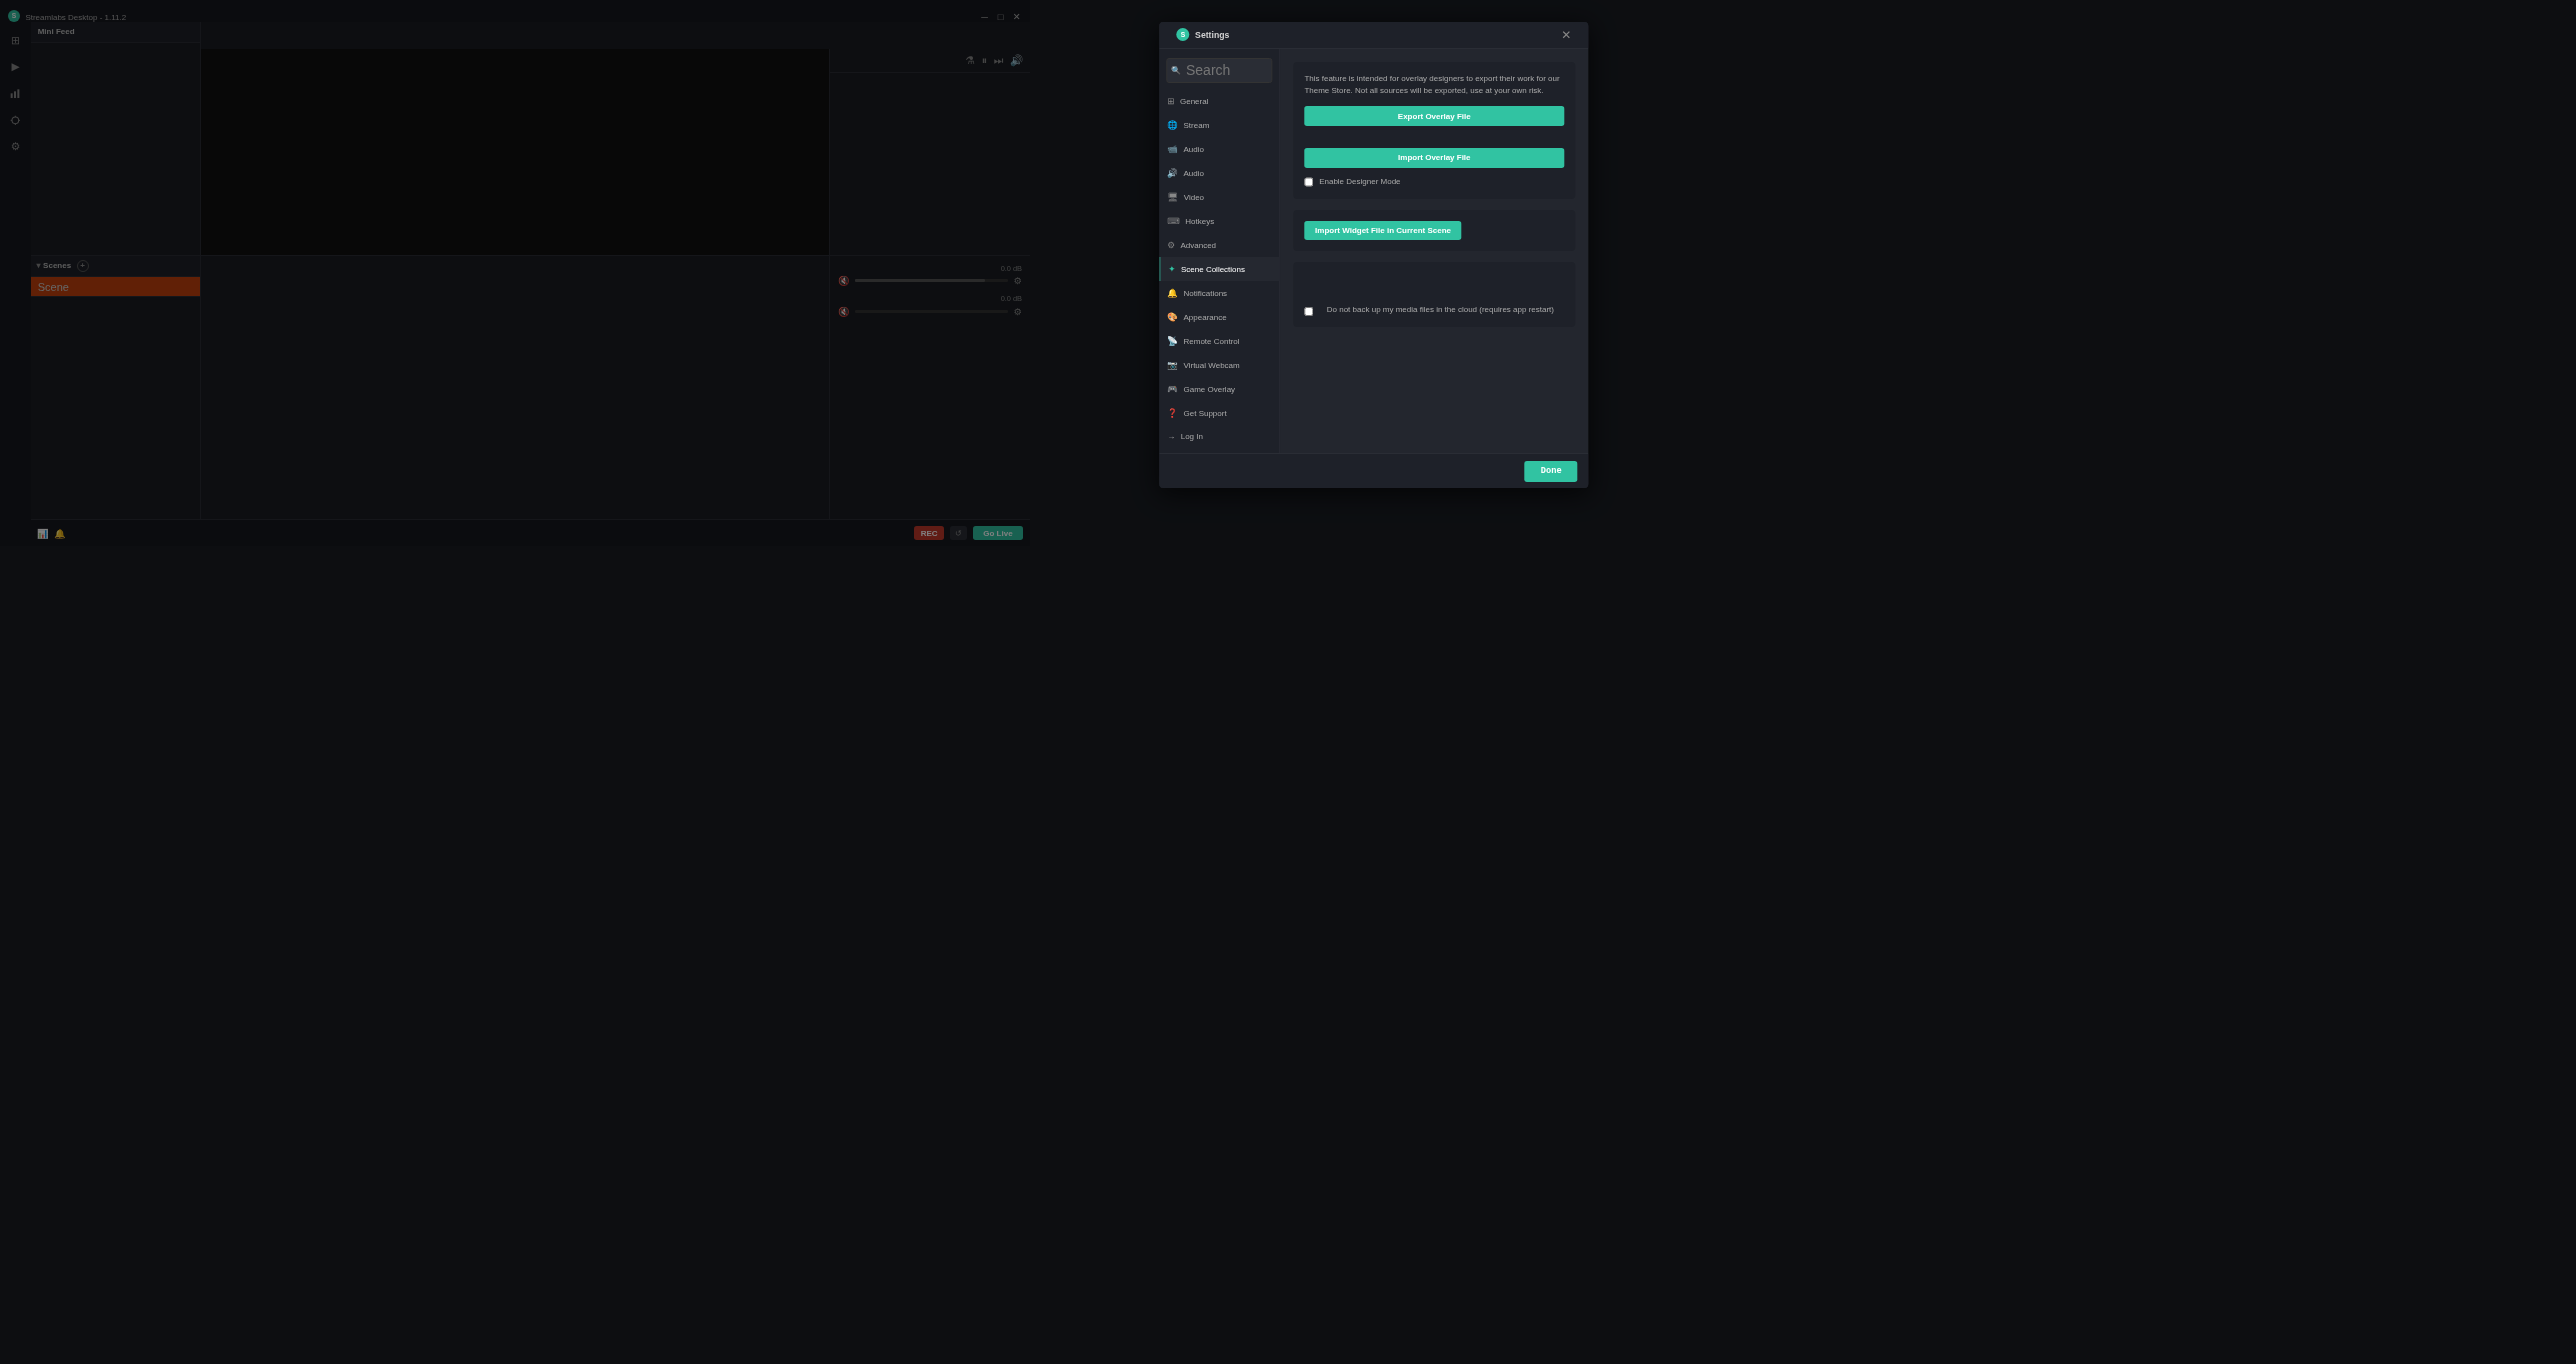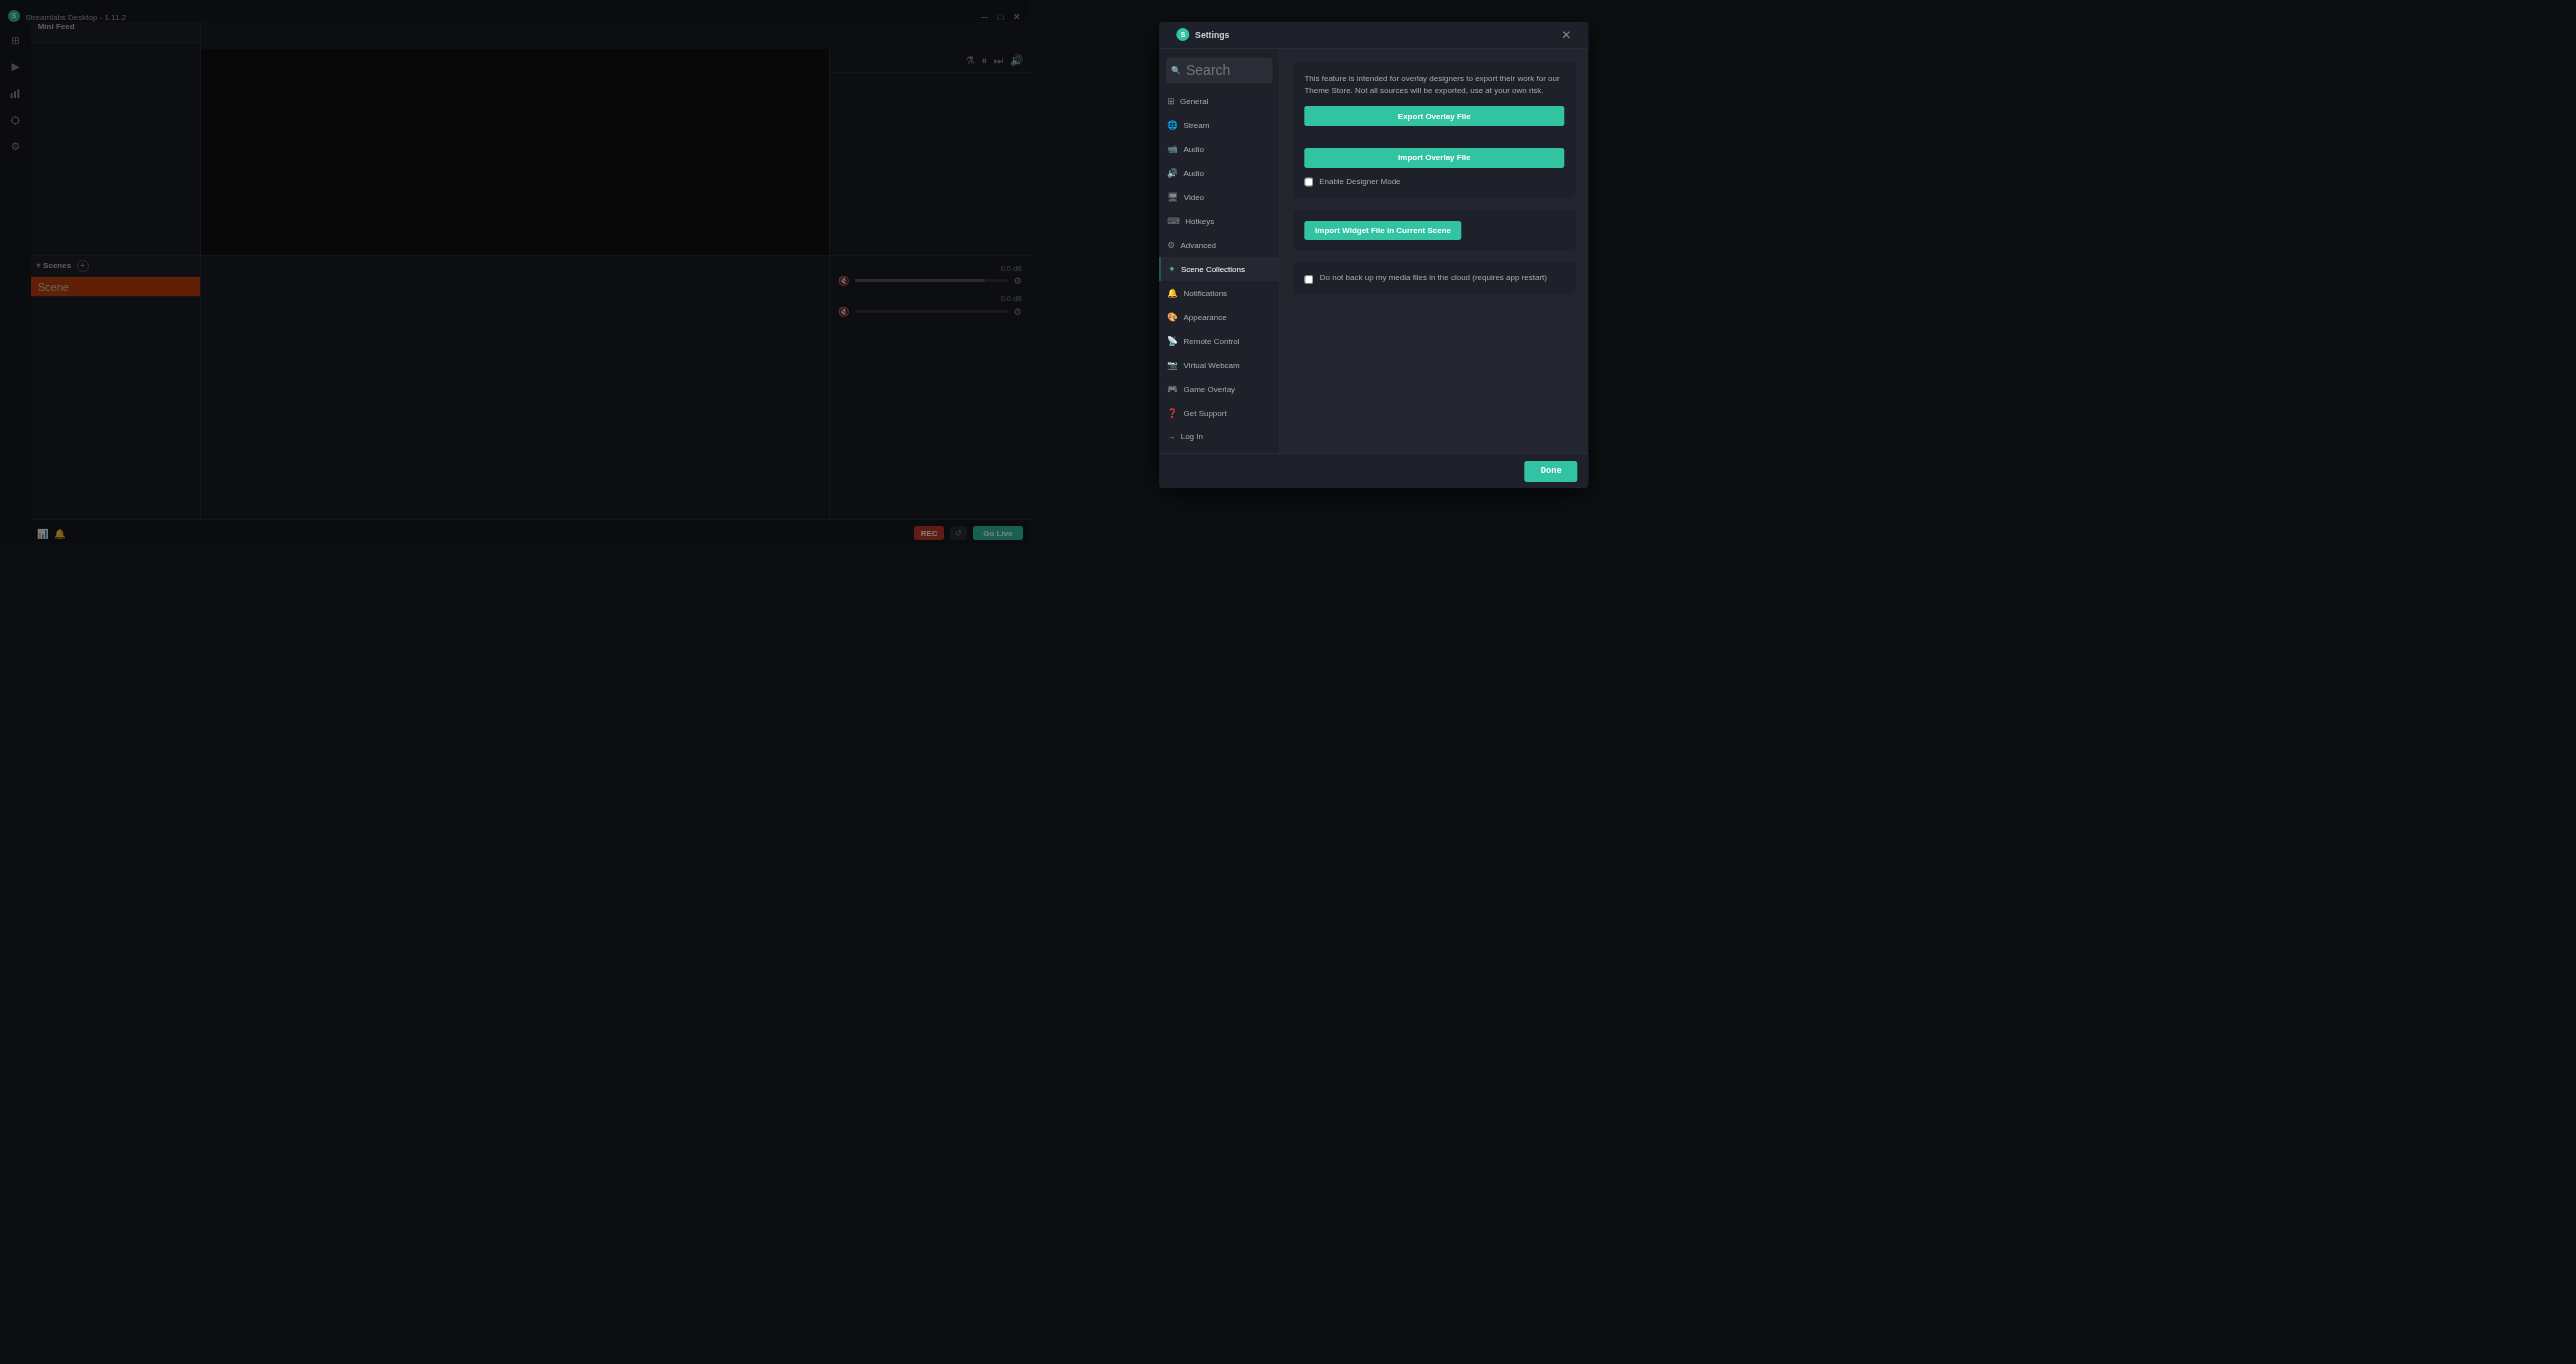--- a/index.html
+++ b/index.html
@@ -97,21 +97,21 @@
     .mini-feed {
       position: absolute;
       top: 0; left: 0;
       width: 170px;
       height: 233px;
       border-right: 0.7px solid #2a2d35;
     }
     .mini-feed-header {
       height: 21.5px;
       background: #1e2129;
-      display: flex; 
+      display: flex; align-items: center;
       padding: 0 6.7px;
       font-size: 8px;
       color: #bbb;
       font-weight: 600;
       border-bottom: 0.7px solid #2a2d35;
     }
 
     
     .scenes-area {
       position: absolute;
@@ -359,24 +359,25 @@
 
     .media-backup-box {
       background: #1e2129;
       border-radius: 4px;
       padding: 10.7px;
       margin-bottom: 10.7px;
     }
     .media-checkbox-row {
       display: flex;
       align-items: flex-end;
-      gap: 6px;
+      gap: 13px;
       font-size: 8px;
       color: #aaa;
       line-height: 1.5;
+      margin-top: 32px;
     }
     .media-checkbox-row input[type=checkbox] {
       width: 9.4px; height: 9.4px;
       accent-color: #31c3a2;
       cursor: pointer;
       margin-top: 1.3px;
       flex-shrink: 0;
     }
 
     

